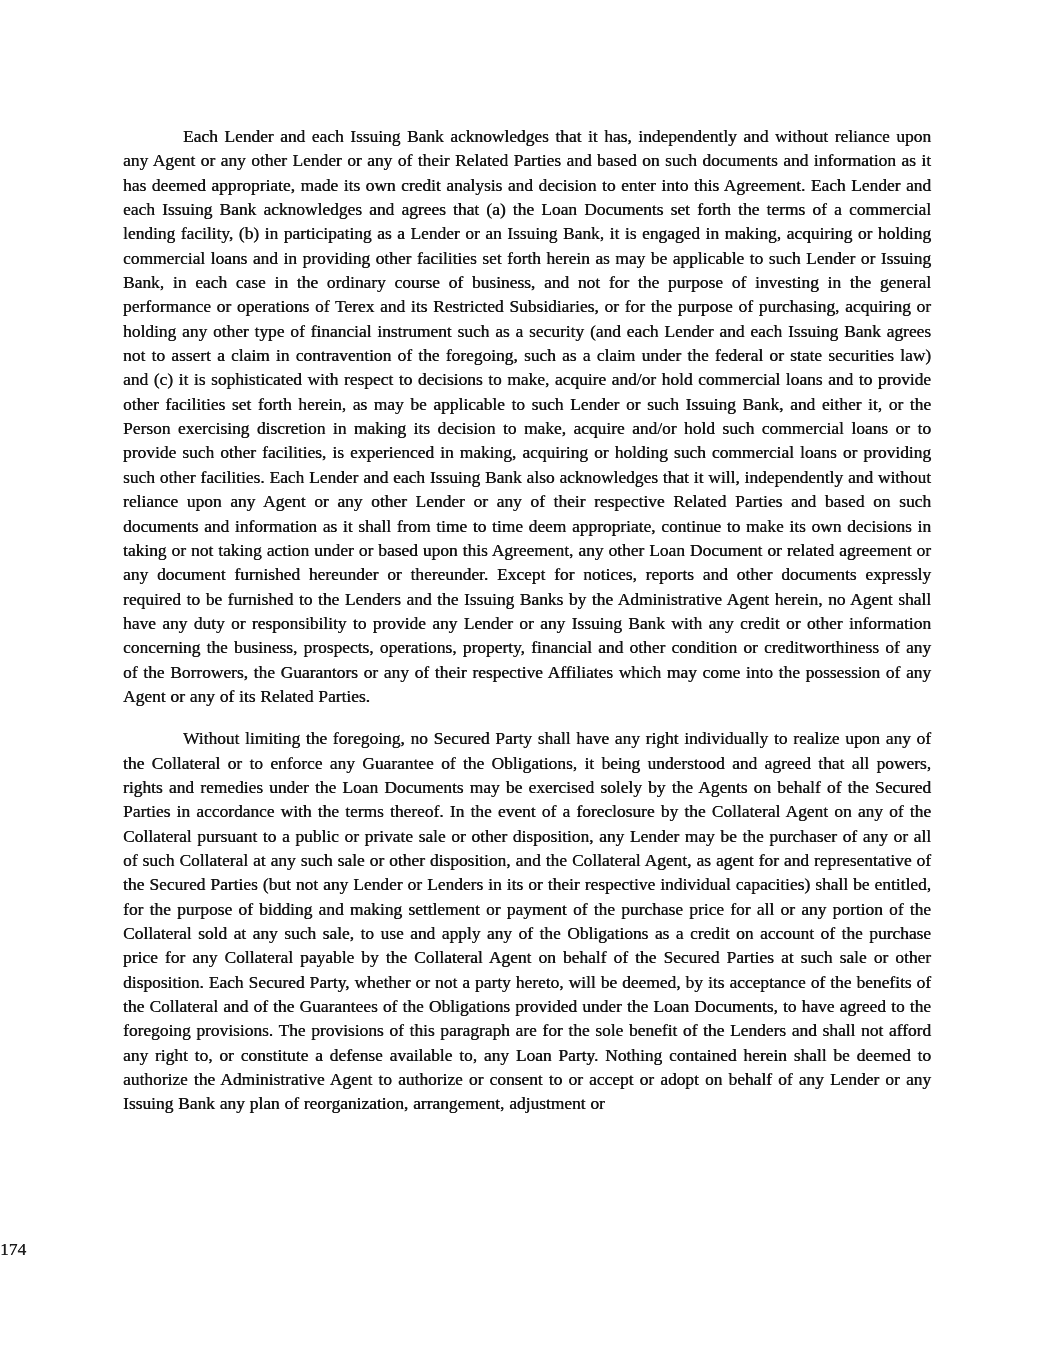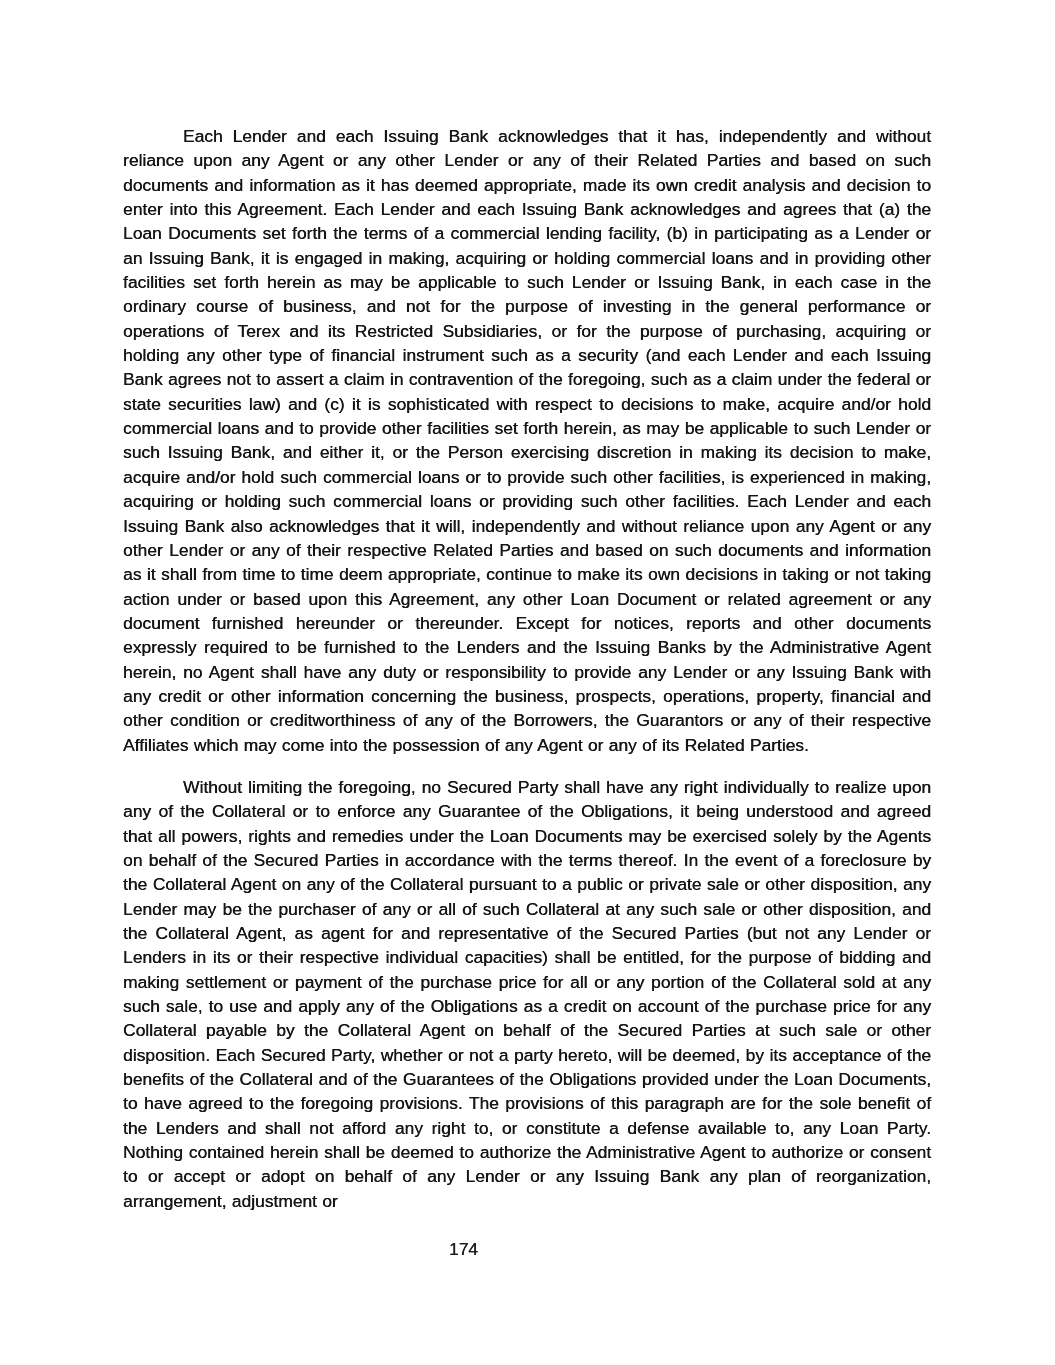--- a/index.html
+++ b/index.html
@@ -6,21 +6,21 @@
     margin: 0;
     padding: 0;
     background: #ffffff;
   }
   .page {
     position: relative;
     width: 1055px;
     height: 1365px;
     background: #ffffff;
     overflow: hidden;
-    font-family: Liberation Sans, sans-serif;
+    font-family: Liberation Serif, serif;
   }
   .content {
     position: absolute;
     left: 123px;
     top: 124px;
     width: 808px;
   }
   .para {
     margin: 0 0 18px 0;
     font-size: 17.4px;
@@ -30,21 +30,21 @@
     text-indent: 60px;
     
     text-shadow: 0.35px 0 0 currentColor;
     word-spacing: 0.5px;
   }
   .page-number {
     position: absolute;
     left: 0;
     top: 1237px;
     width: 927px;
-    text-align: center;
+    text-align: left;
     font-size: 17.4px;
     line-height: 24.35px;
     color: #1c1c1c;
     text-shadow: 0.25px 0 0 currentColor;
   }
 </style>
 </head>
 <body>
 
 <div class="page">

